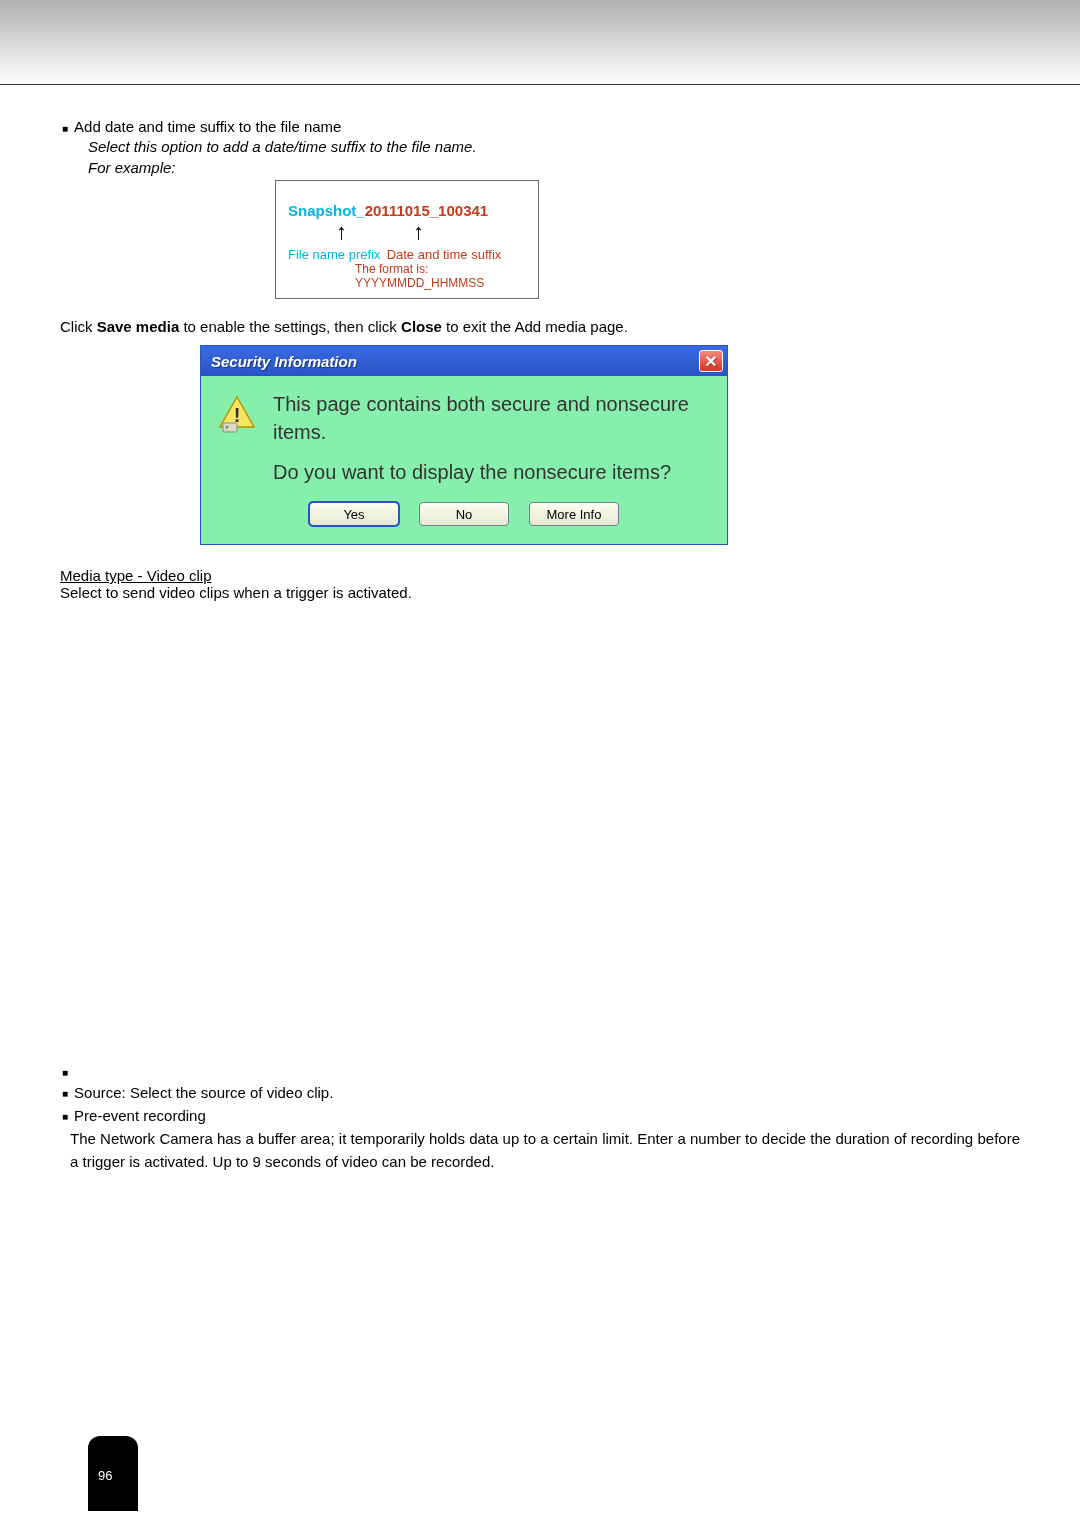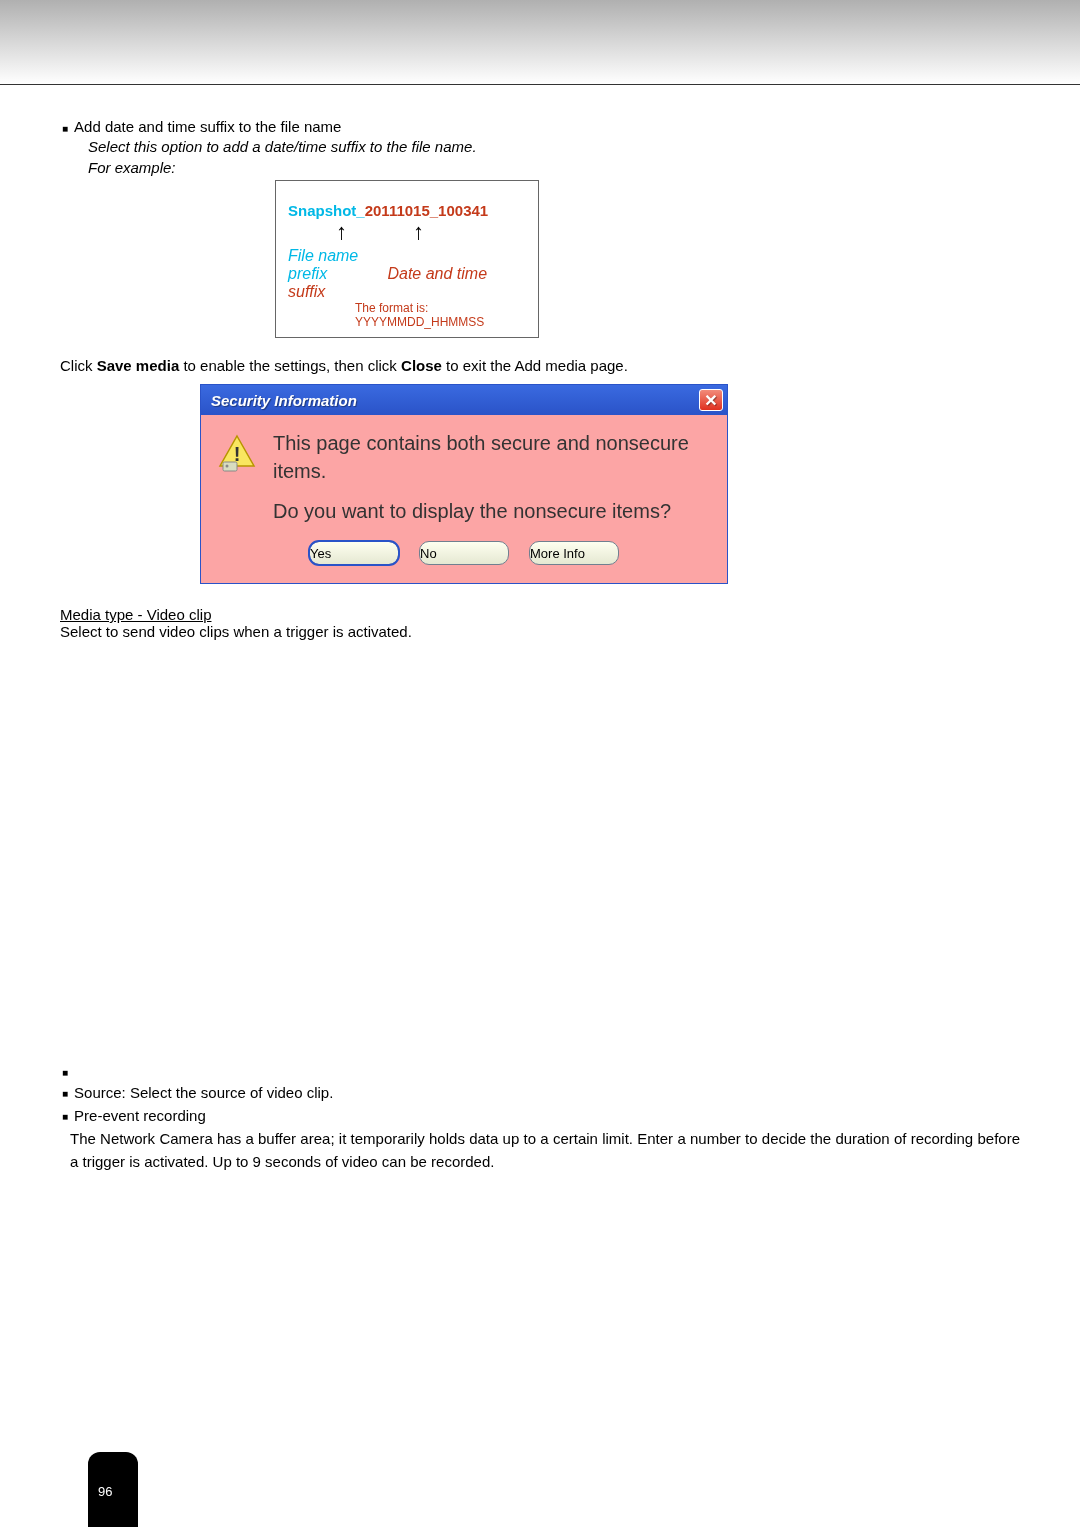--- a/index.html
+++ b/index.html
@@ -56,34 +56,33 @@
     position: relative;
     height: 28px;
   }
   .arrow {
     position: absolute;
     font-size: 22px;
     color: #000;
     top: 0;
   }
   .label-row {
-    font-size: 16px;
-    font-style: italic;
+    font-size: 13px;
   }
   .label-prefix { color: #00b8e6; display:inline-block; width:95px;}
   .label-suffix { color: #c43a1a; }
   .format-line { color: #c43a1a; font-size:12px; margin-left:67px; }
   .para { line-height: 1.35; margin: 6px 0; }
   .para.justify { text-align: justify; }
   .bold { font-weight: bold; }
   .dialog {
     width: 528px;
     margin: 8px 4px 8px 140px;
     border: 1px solid #2a53c8;
-    background: #fca5a5;
+    background: #86efac;
     font-family: Tahoma, Verdana, sans-serif;
   }
   .dialog-titlebar {
     height: 30px;
     background: linear-gradient(#3a6ae0, #2a53c8);
     color: #fff;
     font-weight: bold;
     font-style: italic;
     font-size: 15px;
     display: flex;
@@ -131,33 +130,33 @@
     padding: 4px 0 18px 0;
   }
   .win-btn {
     width: 90px;
     height: 24px;
     border: 1px solid #708090;
     background: linear-gradient(#fefff0, #e5e8d2);
     font-size: 13px;
     display: flex;
     align-items: center;
-    justify-content: flex-start;
-    border-radius: 10px;
+    justify-content: center;
+    border-radius: 4px;
     cursor: pointer;
   }
   .win-btn.default {
     outline: 2px solid #2a53c8;
     outline-offset: -1px;
   }
   .underline { text-decoration: underline; }
   .page-tab {
     position: absolute;
     left: 88px;
-    bottom: 0;
+    bottom: 16px;
     width: 50px;
     height: 75px;
     background: #000;
     border-radius: 12px 12px 0 0;
     color: #fff;
     font-size: 13px;
     display: flex;
     align-items: flex-end;
     justify-content: flex-start;
     padding: 0 0 28px 10px;

